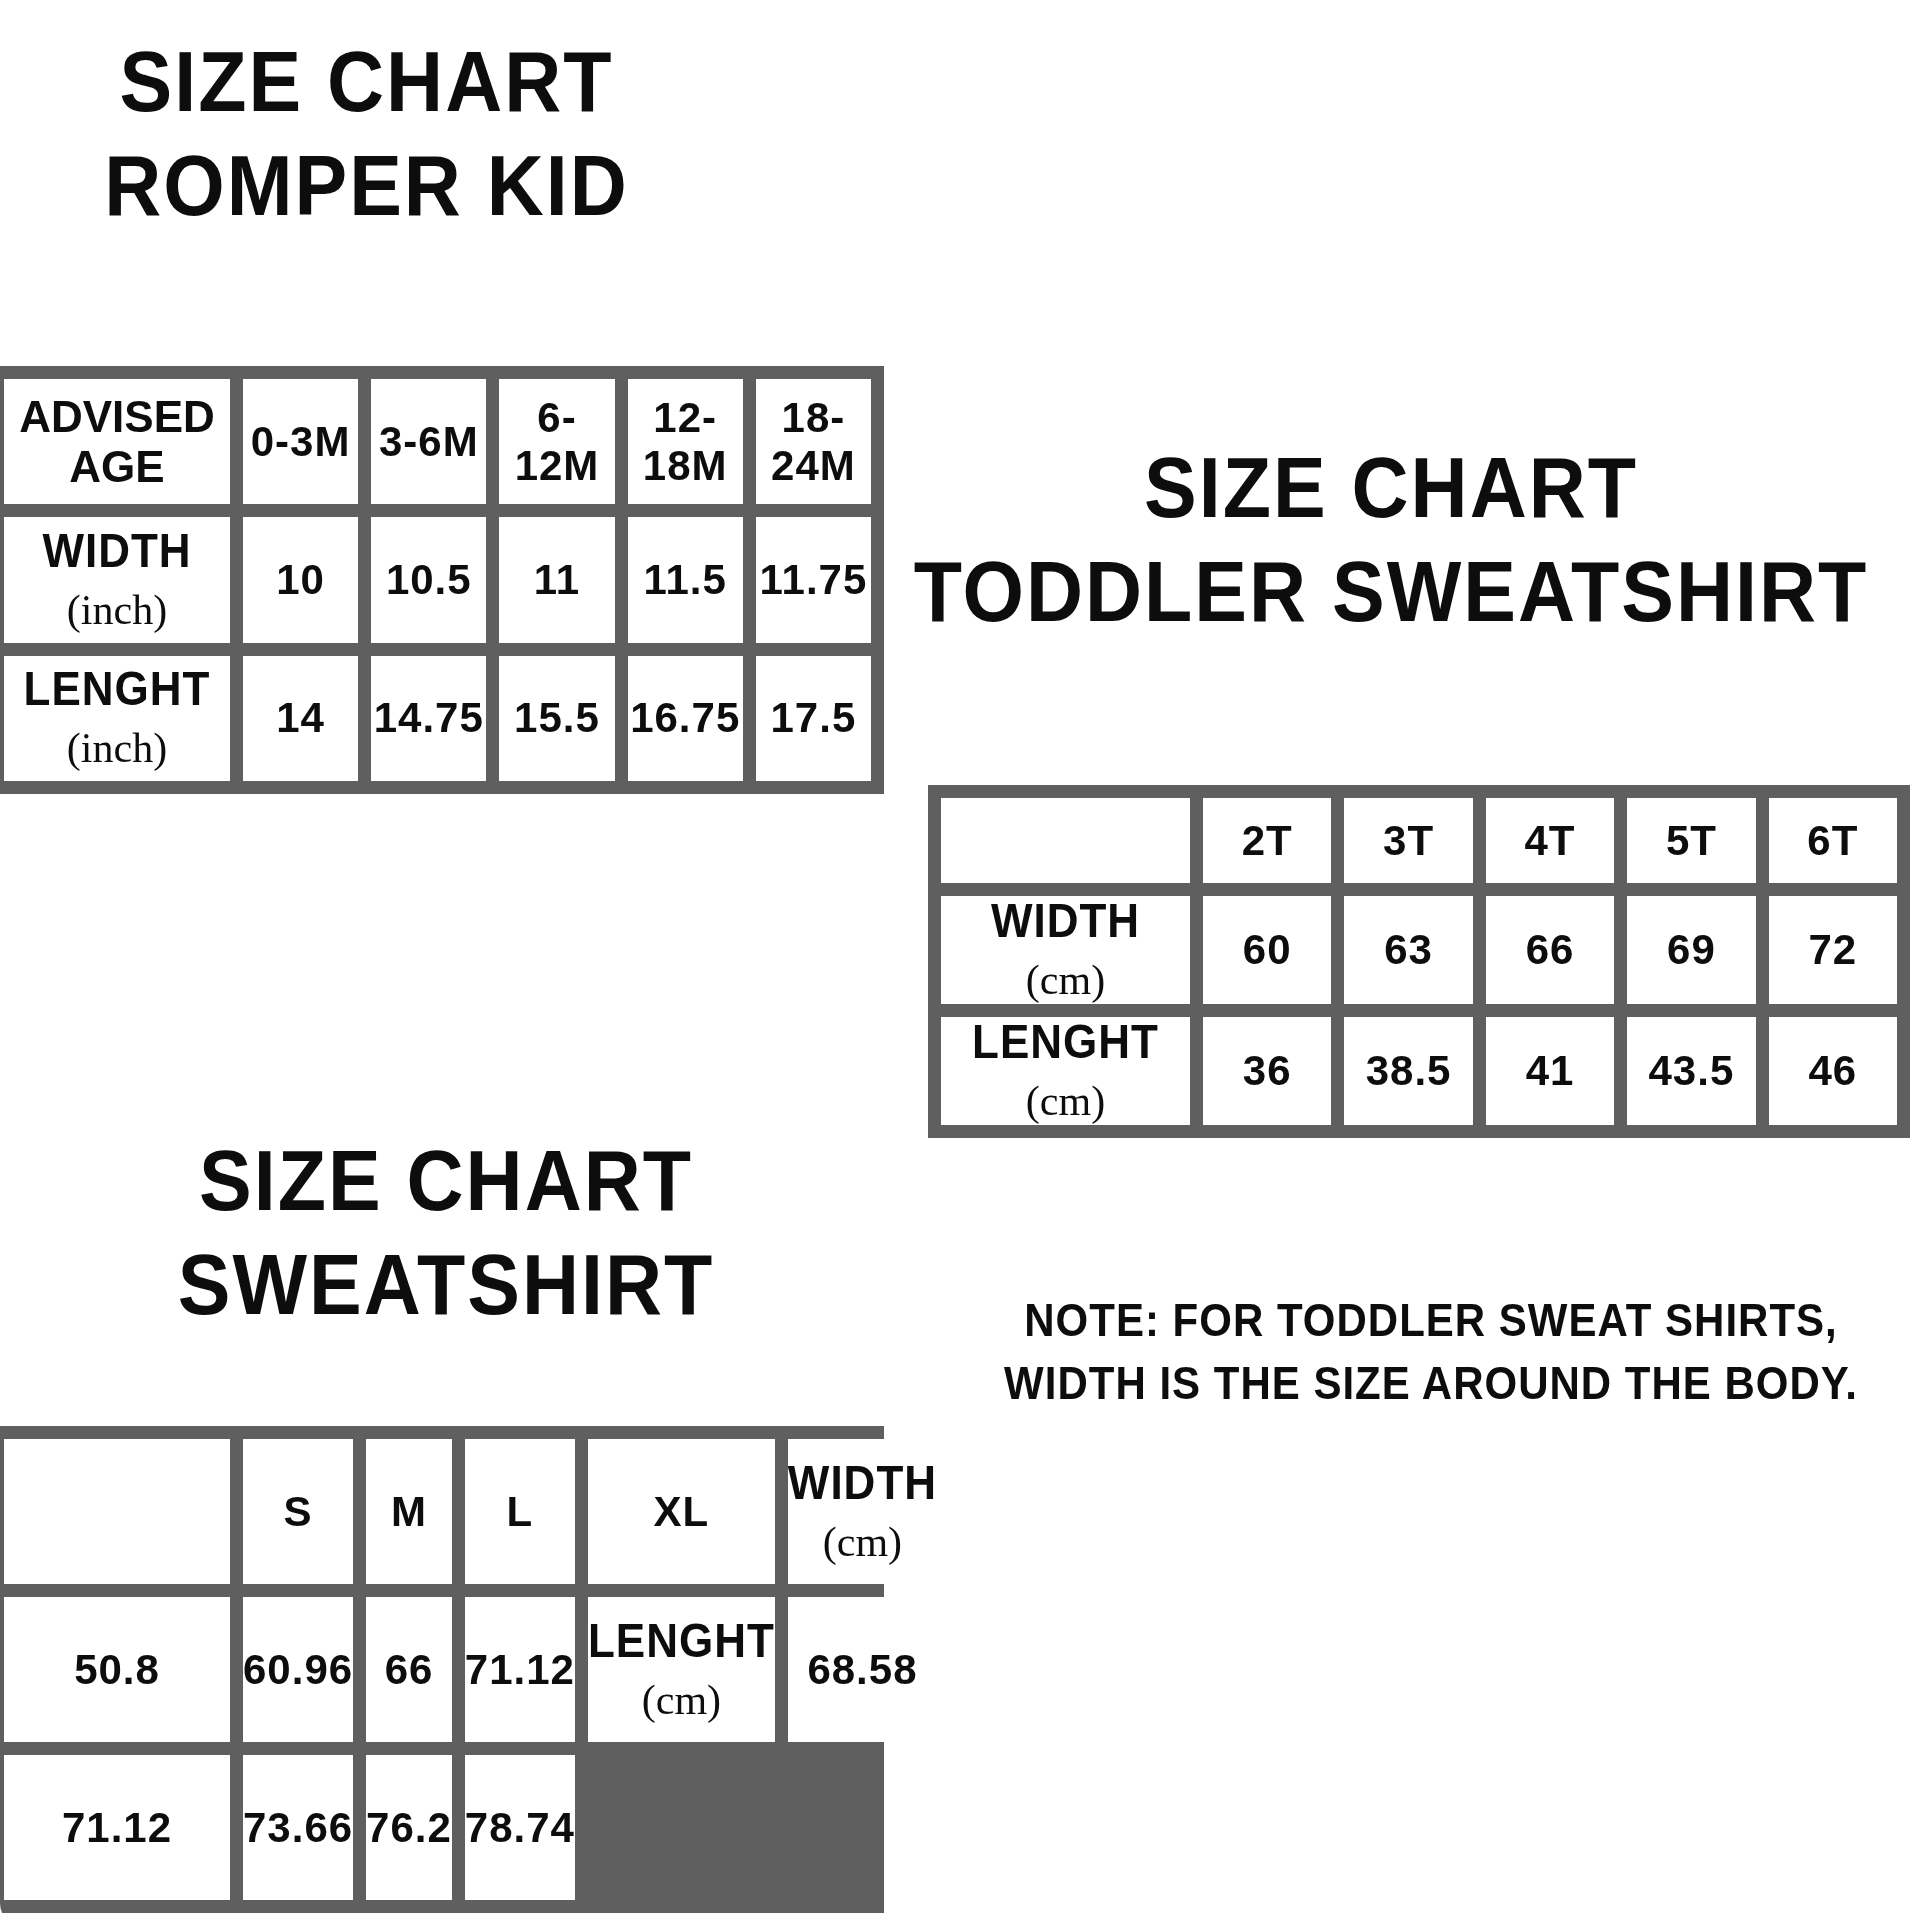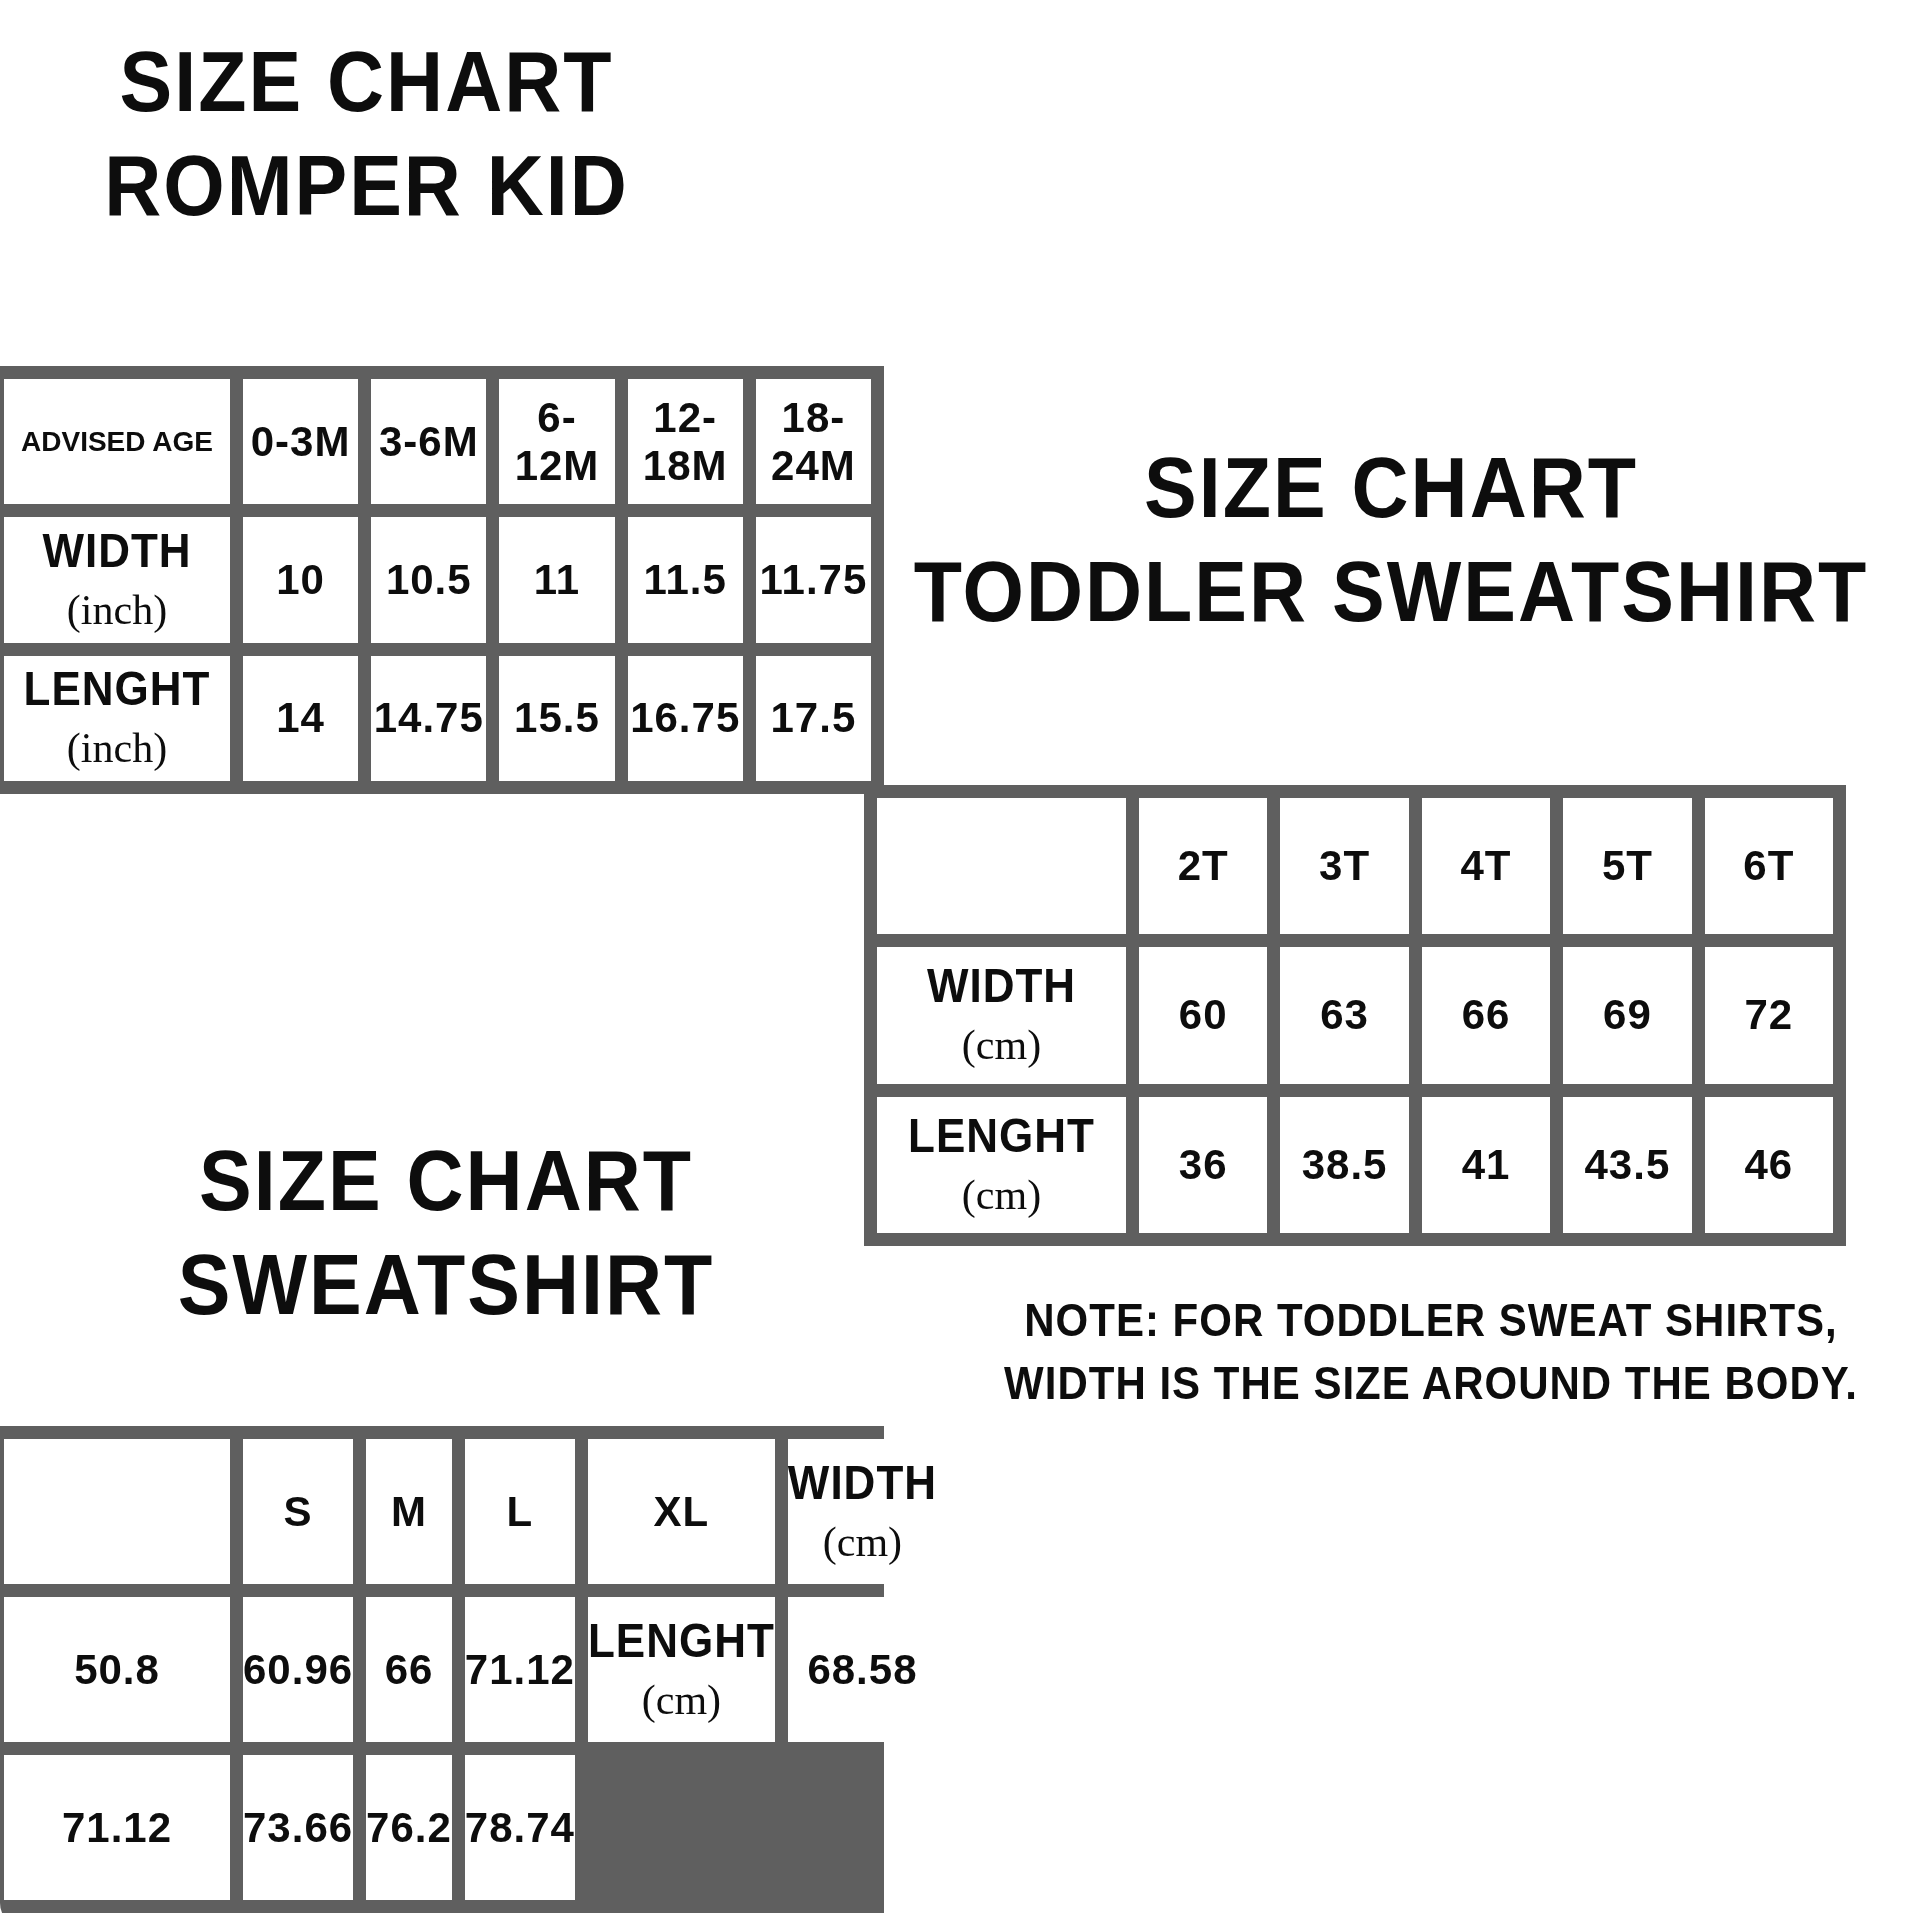--- a/index.html
+++ b/index.html
@@ -54,22 +54,22 @@
     gap: 13px;
     box-sizing: border-box;
   }
   #romper-table {
     left: -9px; top: 366px;
     width: 893px; height: 428px;
     grid-template-columns: 226px repeat(5, 1fr);
     grid-template-rows: repeat(3, 1fr);
   }
   #toddler-table {
-    left: 864px; top: 785px;
-    width: 982px; height: 461px;
+    left: 928px; top: 785px;
+    width: 982px; height: 353px;
     grid-template-columns: 249px repeat(5, 1fr);
     grid-template-rows: repeat(3, 1fr);
   }
   #sweatshirt-table {
     left: -9px; top: 1426px;
     width: 893px; height: 487px;
     grid-template-columns: 226px repeat(5, 1fr);
     grid-template-rows: repeat(3, 1fr);
   }
 
@@ -79,21 +79,21 @@
     flex-direction: column;
     align-items: center;
     justify-content: center;
     text-align: center;
     font-weight: 800;
     font-size: 42px;
     letter-spacing: 1px;
     color: #0d0d0d;
   }
   .cell.head       { font-size: 42px; }
-  .cell.small-head { font-size: 28px; letter-spacing: 0; }
+  .cell.small-head { font-size: 44px; letter-spacing: 0; }
   .cell .lbl  {
     font-weight: 800;
     font-size: 44px;
     letter-spacing: 1px;
     transform: scaleY(1.08);
   }
   .cell .unit {
     font-family: "Liberation Serif", serif;
     font-weight: 400;
     font-size: 42px;

